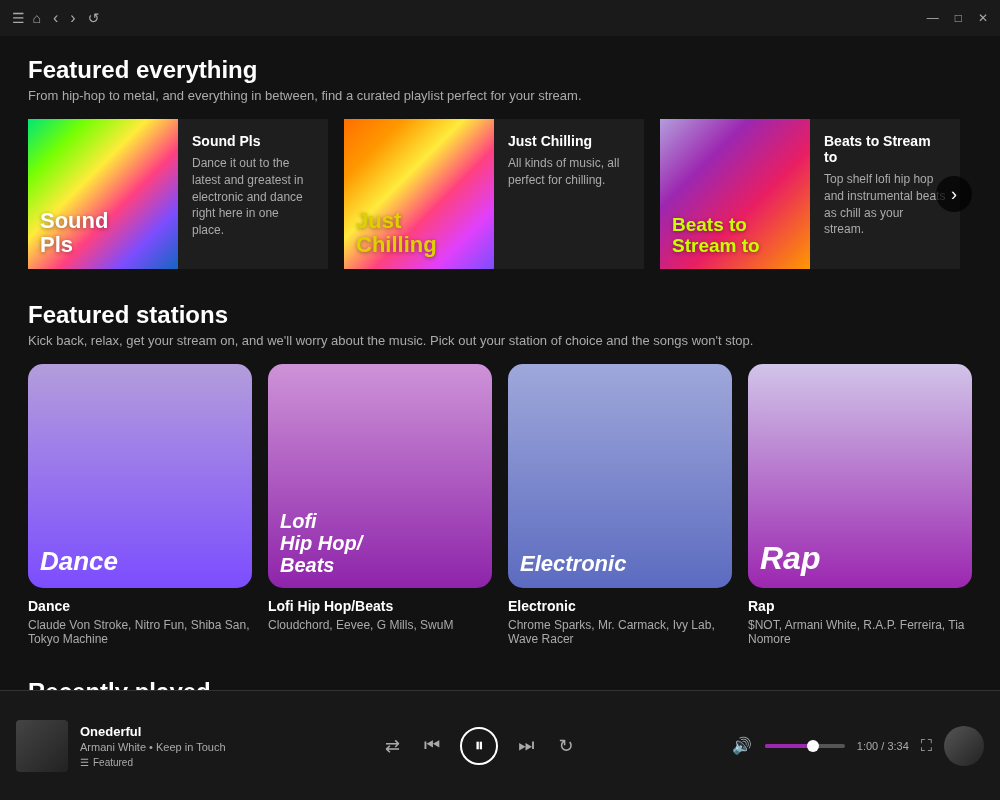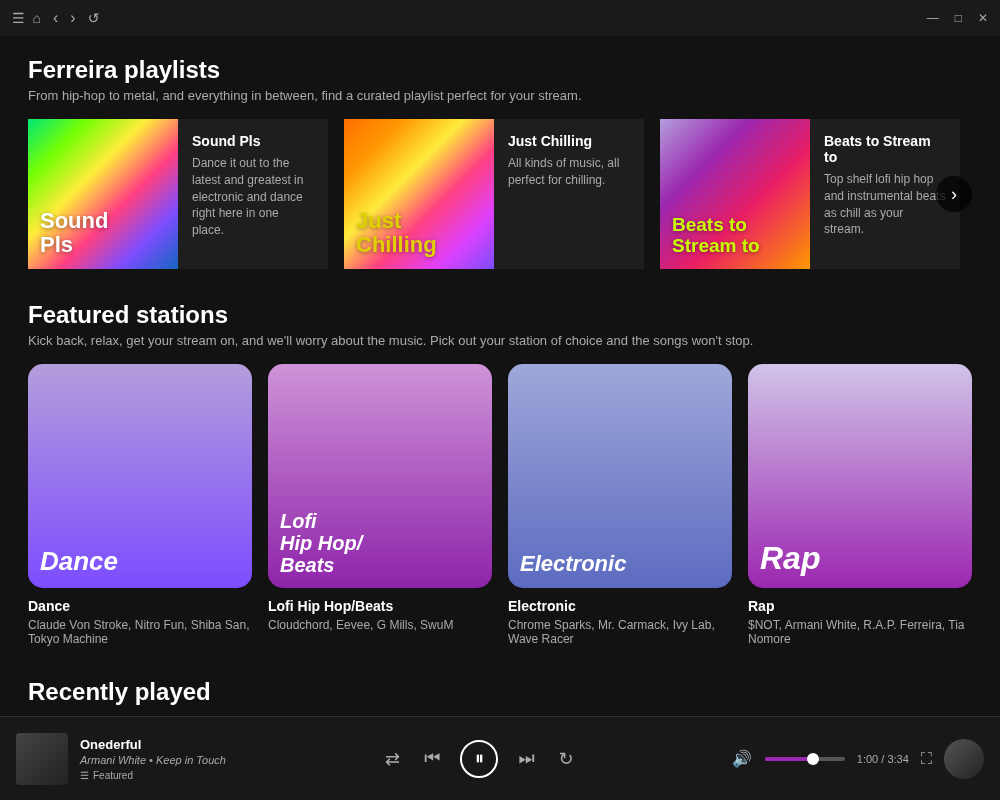--- a/index.html
+++ b/index.html
@@ -217,21 +217,21 @@
     .recently-played-section {
       margin-bottom: 16px;
     }
 
     
     .player-bar {
       position: absolute;
       bottom: 0;
       left: 0;
       right: 0;
-      height: 84px;
+      height: 110px;
       background: #181818;
       border-top: 1px solid #333;
       display: flex;
       align-items: center;
       padding: 0 16px;
       gap: 16px;
     }
     .player-track-info {
       display: flex;
       align-items: center;
@@ -253,21 +253,20 @@
     }
     .player-track-title {
       font-size: 13px;
       font-weight: 700;
       margin-bottom: 2px;
     }
     .player-track-artist {
       font-size: 11px;
       color: #aaa;
       margin-bottom: 4px;
-      font-style: italic;
     }
     .player-track-playlist {
       display: flex;
       align-items: center;
       gap: 4px;
       font-size: 10px;
       color: #aaa;
     }
     .player-controls {
       display: flex;
@@ -369,21 +368,21 @@
   <div class="titlebar-controls">
     <span>—</span>
     <span>□</span>
     <span>✕</span>
   </div>
 </div>
 
 <div class="main-content">
 
   <div class="featured-playlists-section">
-    <div class="section-title">Ferreira playlists</div>
+    <div class="section-title">Featured everything</div>
     <div class="section-subtitle">From hip-hop to metal, and everything in between, find a curated playlist perfect for your stream.</div>
     <div class="playlists-scroll-container">
       <div class="playlists-row">
 
         <div class="playlist-card">
           <div class="playlist-thumbnail thumb-sound-pls">
             <span class="thumb-label">Sound<br>Pls</span>
           </div>
           <div class="playlist-info">
             <div class="playlist-info-title">Sound Pls</div>

